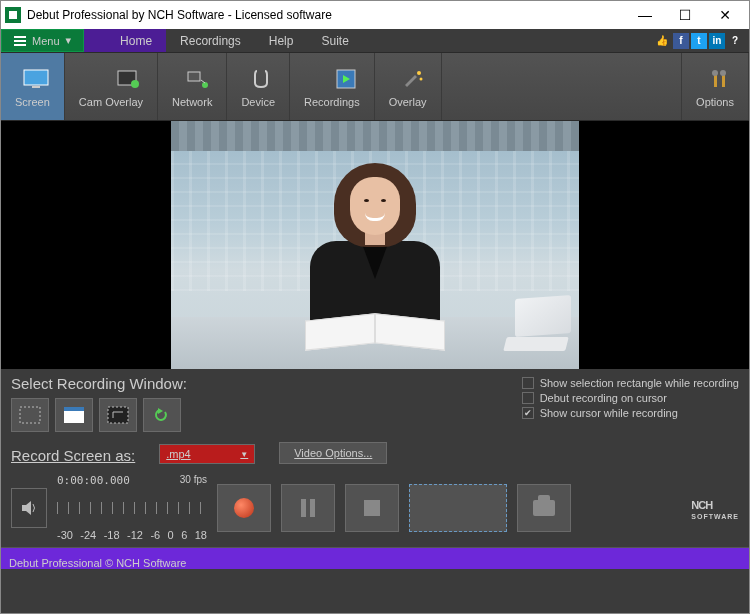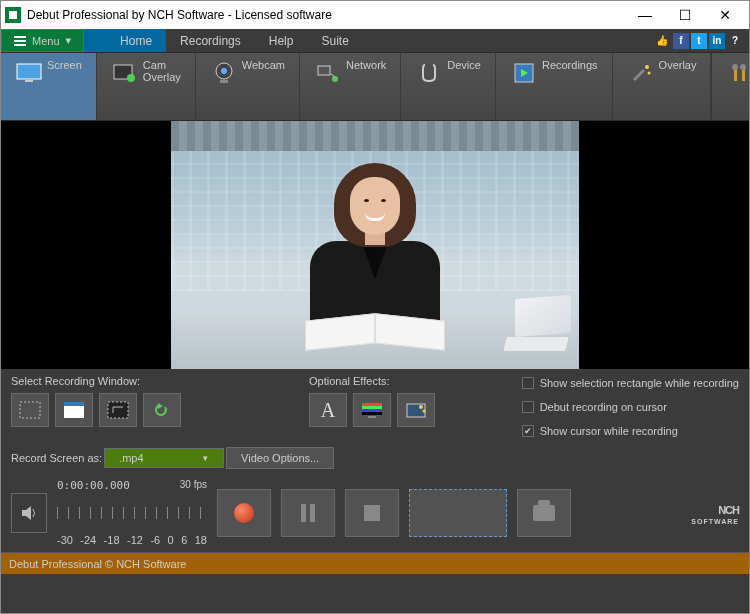--- a/index.html
+++ b/index.html
@@ -8,25 +8,25 @@
 .titlebar .app-icon{width:16px;height:16px;background:#0a7a3a;margin-right:6px;display:flex;align-items:center;justify-content:center;}
 .titlebar .app-icon::before{content:"";width:8px;height:8px;background:#fff;}
 .titlebar .title{color:#000;font-size:12px;flex:1;}
 .titlebar .winbtn{width:40px;height:26px;display:flex;align-items:center;justify-content:center;color:#000;font-size:14px;cursor:pointer;}
 .menubar{height:24px;background:#3b3b3b;display:flex;align-items:stretch;border-bottom:1px solid #2a2a2a;}
 .menu-btn{background:#0a7a3a;color:#fff;display:flex;align-items:center;padding:0 12px;gap:6px;cursor:pointer;font-size:12px;border:1px solid #0d9648;}
 .menu-btn .ham{display:flex;flex-direction:column;gap:2px;}
 .menu-btn .ham span{width:12px;height:2px;background:#fff;}
 .tabs{display:flex;}
 .tab{padding:0 14px;display:flex;align-items:center;cursor:pointer;color:#ccc;font-size:12px;}
-.tab.active{background:#0369a1;padding-left:36px;}
+.tab.active{background:#4c1d95;padding-left:36px;}
 .social{margin-left:auto;display:flex;align-items:center;gap:2px;padding-right:6px;}
 .social .s{width:16px;height:16px;display:flex;align-items:center;justify-content:center;font-size:10px;font-weight:bold;color:#fff;cursor:pointer;}
 .toolbar{height:68px;background:linear-gradient(#535353,#464646);display:flex;border-bottom:1px solid #2a2a2a;}
-.tbtn{display:flex;flex-direction:row;align-items:flex-start;justify-content:center;padding:6px 14px;cursor:pointer;border-right:1px solid #3a3a3a;gap:4px;}
+.tbtn{display:flex;flex-direction:column;align-items:flex-end;justify-content:center;padding:12px 14px;cursor:pointer;border-right:1px solid #3a3a3a;gap:4px;}
 .tbtn.sel{background:#4f7aa3;}
 .tbtn .ticon{width:28px;height:28px;display:flex;align-items:center;justify-content:center;}
 .tbtn .tlabel{font-size:11px;}
 .preview{height:248px;background:#000;display:flex;align-items:center;justify-content:center;}
 .preview-img{width:408px;height:248px;background:linear-gradient(180deg,#9db8c8 0%,#b8cdd8 40%,#d0dbe0 60%,#c8d4da 100%);position:relative;overflow:hidden;}
 .ceiling{position:absolute;top:0;left:0;right:0;height:30px;background:repeating-linear-gradient(90deg,#7a8a94 0 8px,#8a9aa4 8px 16px);}
 .windows{position:absolute;top:30px;left:0;right:0;height:140px;background:repeating-linear-gradient(90deg,rgba(255,255,255,0.15) 0 3px,transparent 3px 18px),repeating-linear-gradient(0deg,rgba(255,255,255,0.12) 0 2px,transparent 2px 14px);}
 .desk{position:absolute;bottom:0;left:0;right:0;height:52px;background:linear-gradient(#cdd5da,#b8c2c8);}
 .person{position:absolute;left:50%;top:38px;transform:translateX(-50%);width:160px;height:180px;}
 .hair{position:absolute;top:4px;left:50%;transform:translateX(-50%);width:82px;height:84px;background:#4a2f22;border-radius:42px 42px 34px 34px;}
@@ -41,47 +41,47 @@
 .handR{position:absolute;top:158px;right:46px;width:20px;height:14px;background:#e8c0a4;border-radius:8px;transform:rotate(10deg);}
 .pen{position:absolute;top:160px;left:66px;width:36px;height:2px;background:#222;transform:rotate(-6deg);}
 .book{position:absolute;bottom:18px;left:50%;transform:translateX(-50%);width:140px;height:34px;}
 .bookL{position:absolute;left:0;width:70px;height:30px;background:#f5f5f5;transform:skewY(-6deg);border:1px solid #ddd;}
 .bookR{position:absolute;right:0;width:70px;height:30px;background:#f5f5f5;transform:skewY(6deg);border:1px solid #ddd;}
 .laptop{position:absolute;bottom:18px;right:8px;width:70px;height:54px;}
 .lap-screen{position:absolute;top:0;right:0;width:56px;height:38px;background:linear-gradient(145deg,#f0f2f4,#d8dce0);border-radius:3px;transform:skewY(-4deg);}
 .lap-base{position:absolute;bottom:0;right:4px;width:62px;height:14px;background:#e8eaec;transform:skewX(-14deg);border-radius:2px;}
 .panel{padding:6px 10px;display:flex;gap:18px;}
 .col{display:flex;flex-direction:column;gap:6px;}
-.lbl{font-size:11px;color:#ccc;}
+.lbl{font-size:15px;color:#ccc;}
 .btn-row{display:flex;gap:6px;}
 .sqbtn{width:38px;height:34px;background:#525252;border:1px solid #6a6a6a;display:flex;align-items:center;justify-content:center;cursor:pointer;}
-.chk-col{gap:12px;}
+.chk-col{gap:3px;}
 .chk{display:flex;align-items:center;gap:6px;cursor:pointer;}
 .chk .box{width:12px;height:12px;background:#3a3a3a;border:1px solid #6a6a6a;display:flex;align-items:center;justify-content:center;font-size:9px;}
-.row2{padding:4px 10px;display:flex;align-items:center;gap:2px;}
-.select{width:120px;height:20px;background:#4d7c0f;border:1px solid #6a6a6a;display:flex;align-items:center;padding:0 14px;cursor:pointer;}
+.row2{padding:4px 10px;display:flex;align-items:flex-end;gap:24px;text-decoration:underline;}
+.select{width:96px;height:20px;background:#b91c1c;border:1px solid #6a6a6a;display:flex;align-items:center;padding:0 6px;cursor:pointer;}
 .select .arr{margin-left:auto;font-size:8px;}
 .lbtn{height:22px;padding:0 14px;background:#525252;border:1px solid #6a6a6a;display:flex;align-items:center;cursor:pointer;}
 .controls{padding:6px 10px;display:flex;align-items:center;gap:10px;}
 .spk{width:36px;height:40px;border:1px solid #6a6a6a;display:flex;align-items:center;justify-content:center;cursor:pointer;}
 .timeblock{display:flex;flex-direction:column;gap:15px;}
 .timecode{font-family:monospace;font-size:11px;}
 .fps{font-size:10px;text-align:right;}
 .ruler{width:150px;height:12px;background:repeating-linear-gradient(90deg,#888 0 1px,transparent 1px 11px);position:relative;}
 .ruler-labels{display:flex;justify-content:space-between;width:150px;font-size:8px;text-align:center;}
 .ctrl-btn{width:54px;height:48px;background:#525252;border:1px solid #6a6a6a;display:flex;align-items:center;justify-content:center;cursor:pointer;}
 .ctrl-btn.wide{width:98px;border:1px dashed #6a9ac4;}
 .rec-dot{width:20px;height:20px;background:radial-gradient(circle at 35% 35%,#ff8866,#bb3318);border-radius:50%;}
 .pause{display:flex;gap:4px;}.pause span{width:5px;height:18px;background:#888;}
 .stop-sq{width:16px;height:16px;background:#888;}
 .cam-icon{width:22px;height:16px;background:#888;border-radius:2px;position:relative;}
 .cam-icon::before{content:"";position:absolute;top:-5px;left:5px;width:12px;height:5px;background:#888;border-radius:2px 2px 0 0;}
-.nch{margin-left:auto;font-size:16px;font-weight:bold;color:#666;letter-spacing:-1px;text-align:right;}
+.nch{margin-left:auto;font-size:16px;font-weight:bold;color:#666;letter-spacing:-1px;}
 .nch .sub{font-size:7px;letter-spacing:1px;display:block;}
-.status{height:22px;background:#a16207;border-top:1px solid #555;display:flex;align-items:center;padding:0 8px;font-size:11px;}
+.status{height:22px;background:#6d28d9;border-top:1px solid #555;display:flex;align-items:flex-end;padding:0 8px;font-size:11px;}
 svg{display:block;}
 </style>
 </head>
 <body>
 
 <div class="titlebar">
   <div class="app-icon"></div>
   <div class="title">Debut Professional by NCH Software - Licensed software</div>
   <div class="winbtn">—</div>
   <div class="winbtn">☐</div>
@@ -124,30 +124,20 @@
     <div class="tlabel">Screen</div>
   </div>
   <div class="tbtn">
     <div class="ticon">
         <svg width="28" height="22">
           <rect x="3" y="3" width="18" height="14" fill="#333" stroke="#ccc"></rect>
           <circle cx="20" cy="16" r="4" fill="#5c5"></circle>
         </svg>
       </div>
     <div class="tlabel">Cam Overlay</div>
-  </div>
-  <div class="tbtn">
-    <div class="ticon">
-        <svg width="24" height="24">
-          <circle cx="12" cy="10" r="8" fill="#444" stroke="#ccc"></circle>
-          <circle cx="12" cy="10" r="3" fill="#6af"></circle>
-          <rect x="8" y="19" width="8" height="3" fill="#888"></rect>
-        </svg>
-      </div>
-    <div class="tlabel">Webcam</div>
   </div>
   <div class="tbtn">
     <div class="ticon">
         <svg width="26" height="22">
           <rect x="3" y="4" width="12" height="9" fill="#555" stroke="#ccc"></rect>
           <circle cx="20" cy="17" r="3" fill="#5c5"></circle>
           <path d="M16 12 L20 15" stroke="#ccc"></path>
         </svg>
       </div>
     <div class="tlabel">Network</div>
@@ -240,44 +230,20 @@
       <div class="sqbtn">
           <svg width="22" height="18">
             <rect x="1" y="1" width="20" height="16" fill="#222" stroke="#bbb" stroke-dasharray="2"></rect>
             <path d="M6 6 L16 6 M6 6 L6 12" stroke="#bbb"></path>
           </svg>
         </div>
       <div class="sqbtn">
           <svg width="22" height="18">
             <path d="M14 6 A5 5 0 1 1 9 4" fill="none" stroke="#5c5" stroke-width="2"></path>
             <polygon points="7,2 12,5 7,8" fill="#5c5"></polygon>
-          </svg>
-        </div>
-    </div>
-  </div>
-  <div class="col" style="margin-left:110px;">
-    <div class="lbl">Optional Effects:</div>
-    <div class="btn-row">
-      <div class="sqbtn">
-          <span style="font-size:20px;font-family:serif;color:#ddd;">A</span>
-        </div>
-      <div class="sqbtn">
-          <svg width="24" height="18">
-            <rect x="2" y="2" width="20" height="12" fill="#000"></rect>
-            <rect x="2" y="2" width="20" height="3" fill="#e44"></rect>
-            <rect x="2" y="5" width="20" height="3" fill="#4e4"></rect>
-            <rect x="2" y="8" width="20" height="3" fill="#44e"></rect>
-            <rect x="8" y="15" width="8" height="2" fill="#888"></rect>
-          </svg>
-        </div>
-      <div class="sqbtn">
-          <svg width="22" height="18">
-            <rect x="2" y="3" width="18" height="13" fill="#357" stroke="#ccc"></rect>
-            <circle cx="16" cy="6" r="2" fill="#fc4"></circle>
-            <circle cx="19" cy="10" r="1.5" fill="#fc4"></circle>
           </svg>
         </div>
     </div>
   </div>
   <div class="col chk-col" style="margin-left:auto;padding-top:2px;">
     <div class="chk">
         <div class="box"></div>
         <span>Show selection rectangle while recording</span>
       </div>
     <div class="chk">

